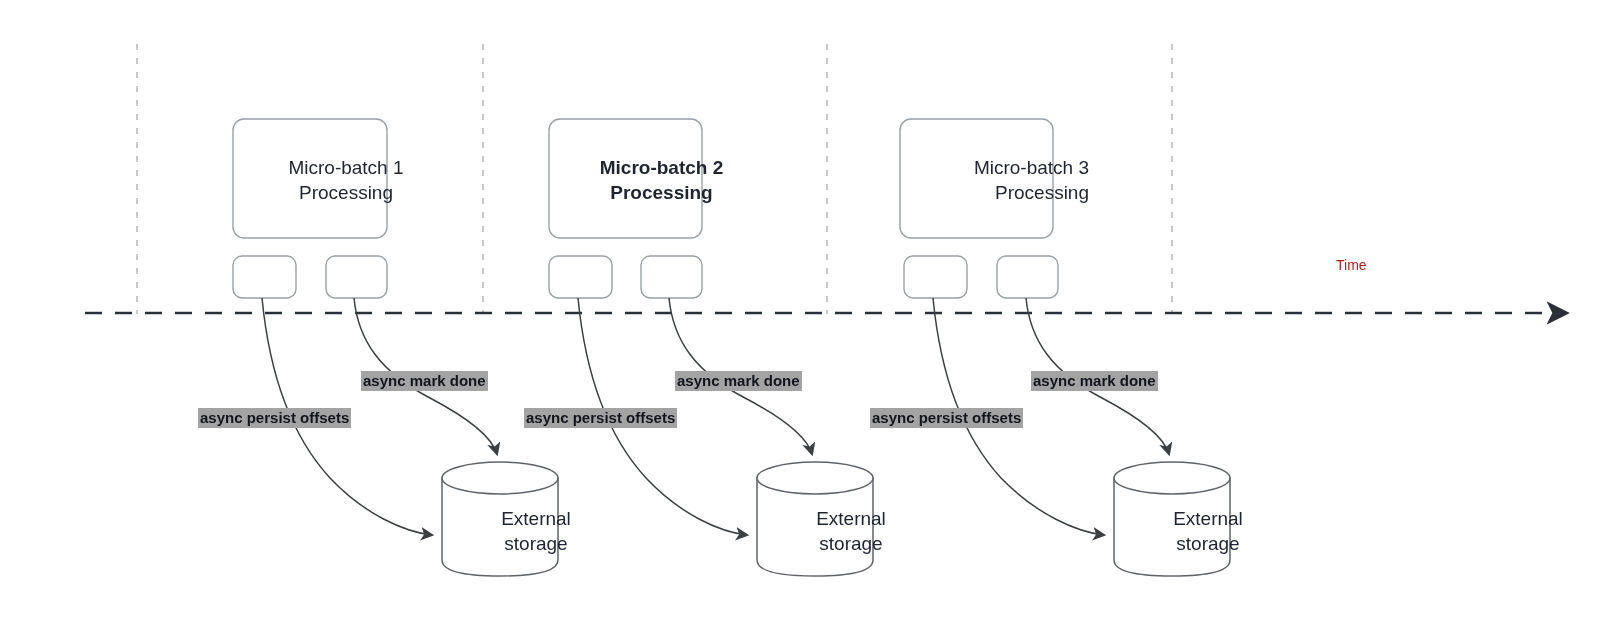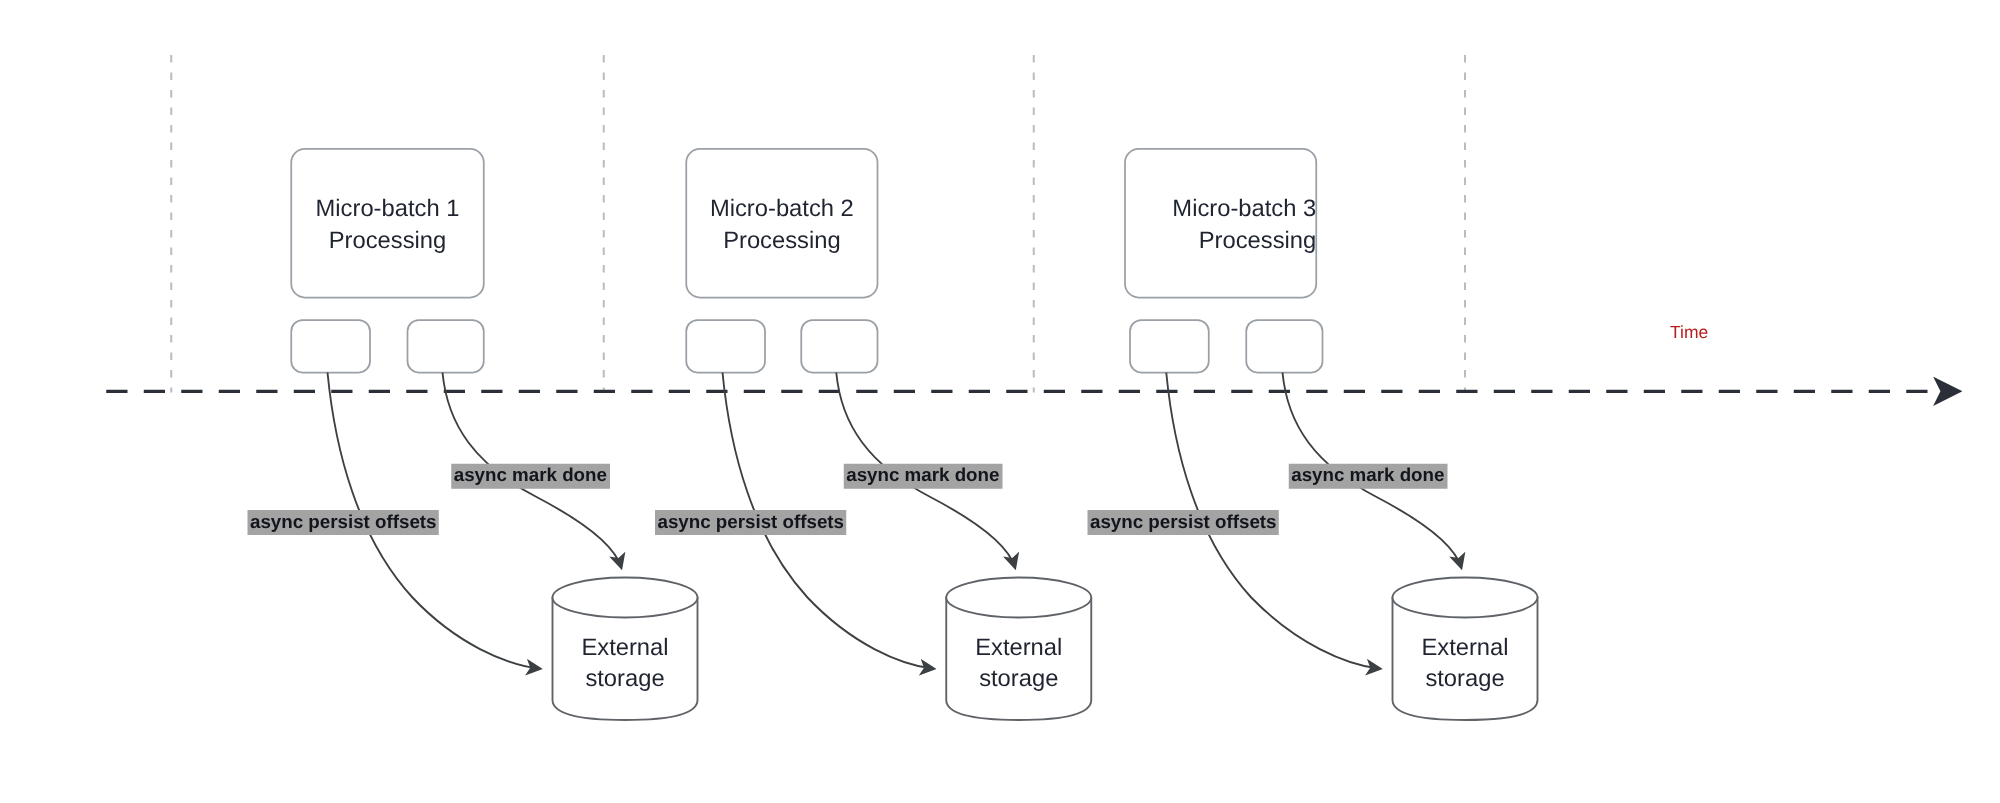--- a/index.html
+++ b/index.html
@@ -11,20 +11,21 @@
   #canvas{position:absolute;left:0;top:0;width:1600px;height:642px;}
   .nodeLabel{
     position:absolute;
     font-family:"Liberation Sans", sans-serif;
     font-size:19px;
     color:#1f2430;
     text-align:center;
     line-height:25px;
     pointer-events:none;
     white-space:nowrap;
+    margin-left:36px;
   }
   .edgeLabel{
     position:absolute;
     font-family:"Liberation Sans", sans-serif;
     font-size:15px;
     font-weight:bold;
     color:#12151c;
     white-space:nowrap;
     background:#a3a3a3;
     padding:1px 2px;
@@ -100,21 +101,21 @@
 
     <path d="M 933 298 C 939 360 957 430 1001 478 C 1037 515 1077 532 1104 535" fill="none" stroke="#3c4043" stroke-width="1.5" marker-end="url(#arrowFilled)"></path>
     <path d="M 1026 298 C 1030 340 1052 372 1102 398 C 1142 419 1164 437 1169 454" fill="none" stroke="#3c4043" stroke-width="1.5" marker-end="url(#arrowFilled)"></path>
   </g>
 </svg>
 
 <div class="nodeLabel" style="left:233px;top:155px;width:154px;">
   <div>Micro-batch 1</div>
   <div>Processing</div>
 </div>
-<div class="nodeLabel" style="left:549px;top:155px;width:153px;">
+<div class="nodeLabel" style="left:549px;top:155px;width:153px;font-weight:bold;">
   <div>Micro-batch 2</div>
   <div>Processing</div>
 </div>
 <div class="nodeLabel" style="left:900px;top:155px;width:153px;text-align:right;">
   <div>Micro-batch 3</div>
   <div>Processing</div>
 </div>
 
 <div class="nodeLabel" style="left:442px;top:506px;width:116px;">
   <div>External</div>

